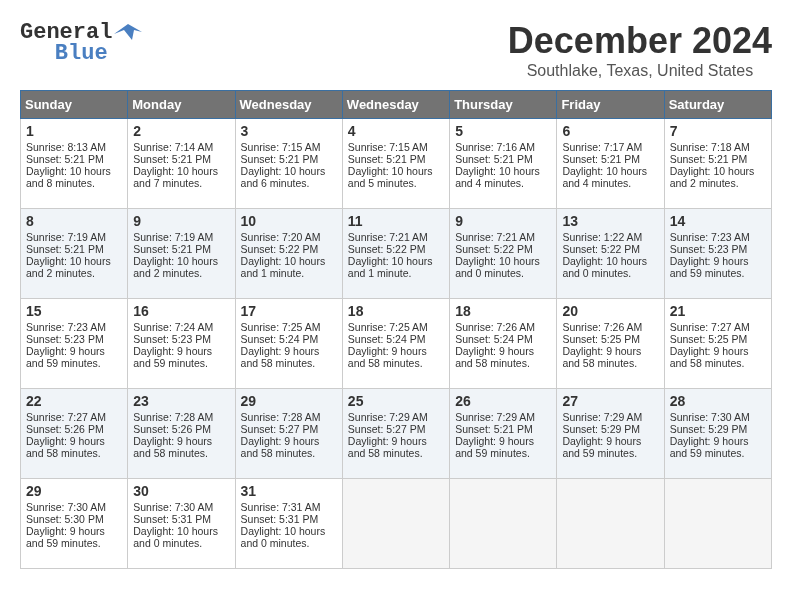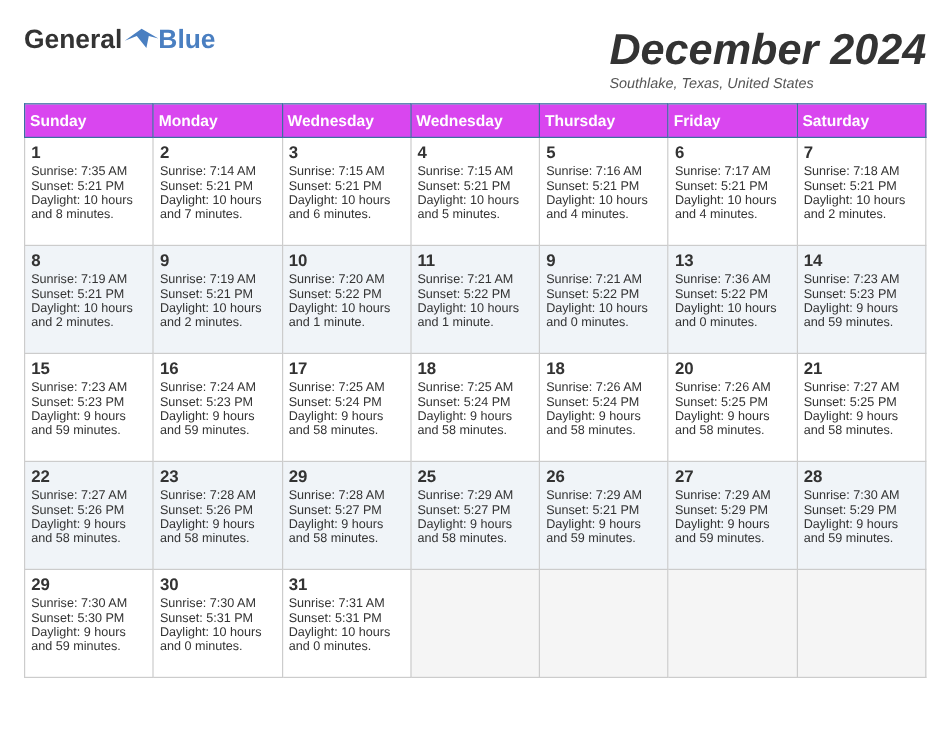--- a/index.html
+++ b/index.html
@@ -11,47 +11,47 @@
       padding: 20px;
     }
     .header {
       display: flex;
       justify-content: space-between;
       align-items: flex-start;
       margin-bottom: 10px;
     }
     .logo {
       display: flex;
-      flex-direction: row;
-      align-items: flex-end;
+      flex-direction: column;
+      align-items: center;
+      font-family: Liberation Mono, monospace;
     }
     .logo-row {
       display: flex;
       align-items: center;
     }
     .title-block {
-      text-align: left;
-      font-style: italic;
+      text-align: center;
     }
     .month-title {
       font-size: 36px;
       font-weight: bold;
       color: #333;
     }
     .location {
-      font-size: 12px;
+      font-size: 16px;
       color: #555;
     }
     table {
       width: 100%;
       border-collapse: collapse;
       table-layout: fixed;
     }
     th {
-      background-color: #d946ef;
+      background-color: #737373;
       color: #fff;
       font-size: 13px;
       font-weight: bold;
       padding: 6px 4px;
       text-align: left;
       border: 1px solid #3a6fa1;
     }
     td {
       border: 1px solid #ccc;
       vertical-align: top;
@@ -105,21 +105,21 @@
       <th>Wednesday</th>
       <th>Thursday</th>
       <th>Friday</th>
       <th>Saturday</th>
     </tr>
   </thead>
   <tbody id="calendar-body">
   <tr>
         <td>
         <span class="day-num">1</span>
-        <span>Sunrise: 7:35 AM</span><br>
+        <span>Sunrise: 8:13 AM</span><br>
         <span>Sunset: 5:21 PM</span><br>
         <span>Daylight: 10 hours and 8 minutes.</span>
       </td>
         <td>
         <span class="day-num">2</span>
         <span>Sunrise: 7:14 AM</span><br>
         <span>Sunset: 5:21 PM</span><br>
         <span>Daylight: 10 hours and 7 minutes.</span>
       </td>
         <td>
@@ -179,21 +179,21 @@
         <span>Daylight: 10 hours and 1 minute.</span>
       </td>
         <td>
         <span class="day-num">9</span>
         <span>Sunrise: 7:21 AM</span><br>
         <span>Sunset: 5:22 PM</span><br>
         <span>Daylight: 10 hours and 0 minutes.</span>
       </td>
         <td>
         <span class="day-num">13</span>
-        <span>Sunrise: 7:36 AM</span><br>
+        <span>Sunrise: 1:22 AM</span><br>
         <span>Sunset: 5:22 PM</span><br>
         <span>Daylight: 10 hours and 0 minutes.</span>
       </td>
         <td>
         <span class="day-num">14</span>
         <span>Sunrise: 7:23 AM</span><br>
         <span>Sunset: 5:23 PM</span><br>
         <span>Daylight: 9 hours and 59 minutes.</span>
       </td>
       </tr>

